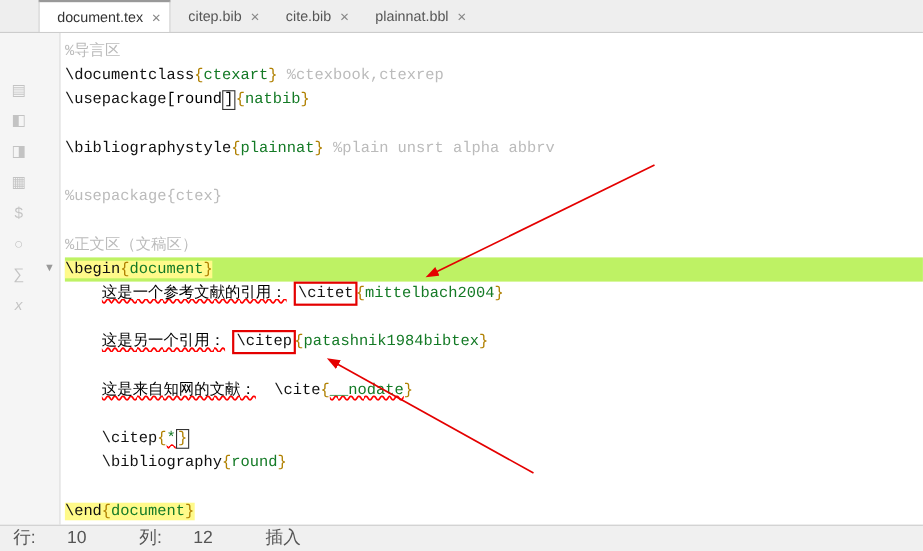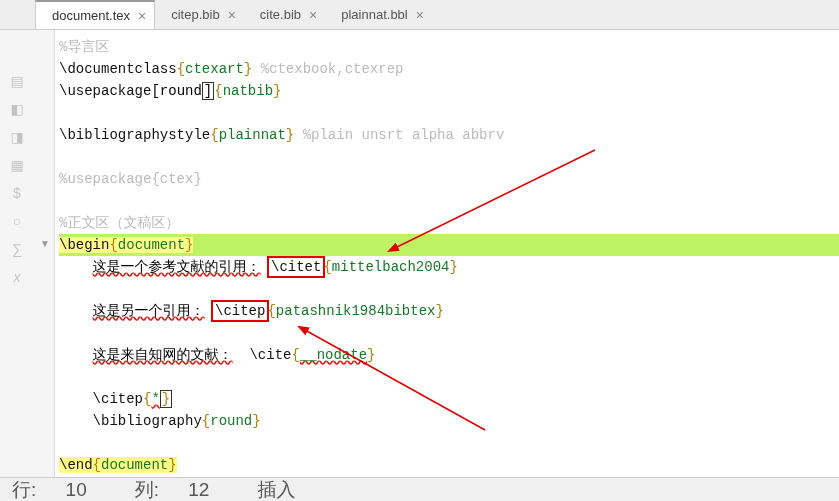--- a/index.html
+++ b/index.html
@@ -16,21 +16,21 @@
 .editor { flex: 1; font-family: Liberation Mono, monospace; font-size: 14px; padding: 6px 0 0 4px; line-height: 22px; white-space: pre; position: relative; }
 .comment { color: #bbb; }
 .cmd { color: #111; }
 .hl { background: #fffa8a; }
 .brace { color: #b08000; }
 .arg { color: #147a26; }
 .cursorline { background: #bef264; display: block; }
 .sqg { text-decoration: underline wavy red; text-decoration-skip-ink: none; }
 .cursor { border: 1px solid #333; padding: 0 1px; }
 .redbox { outline: 2px solid #e40000; padding: 1px 2px; }
-.status { position: absolute; bottom: 0; left: 0; right: 0; height: 24px; background: #f0f0f0; border-top: 1px solid #ccc; font-size: 19px; color: #555; display: flex; align-items: center; padding-left: 12px; margin-top: 12px; }
+.status { position: absolute; bottom: 0; left: 0; right: 0; height: 24px; background: #f0f0f0; border-top: 1px solid #ccc; font-size: 16px; color: #555; display: flex; align-items: center; padding-left: 12px; margin-top: 12px; }
 .status span { margin-right: 24px; }
 svg.arrows { position: absolute; top: 0; left: 0; pointer-events: none; }
 </style>
 </head>
 <body>
 
 <div class="tabs">
   <div class="tab active">
       <span>document.tex</span>
       <span class="close">×</span>

